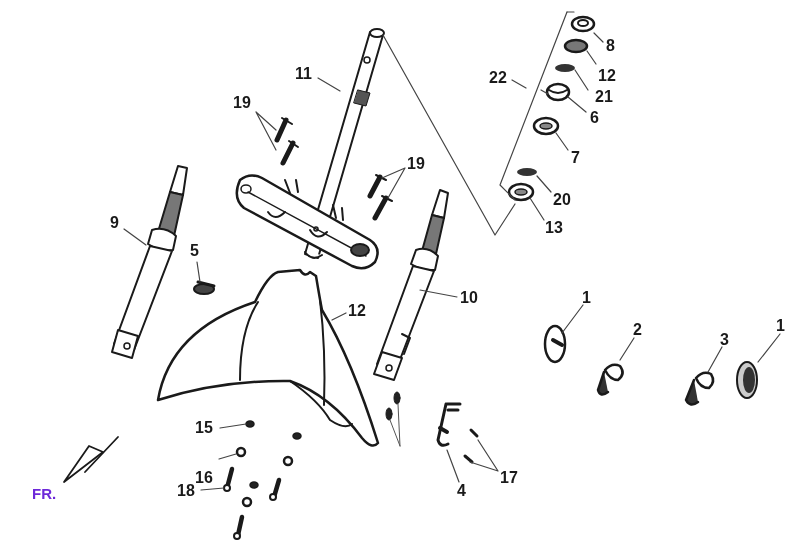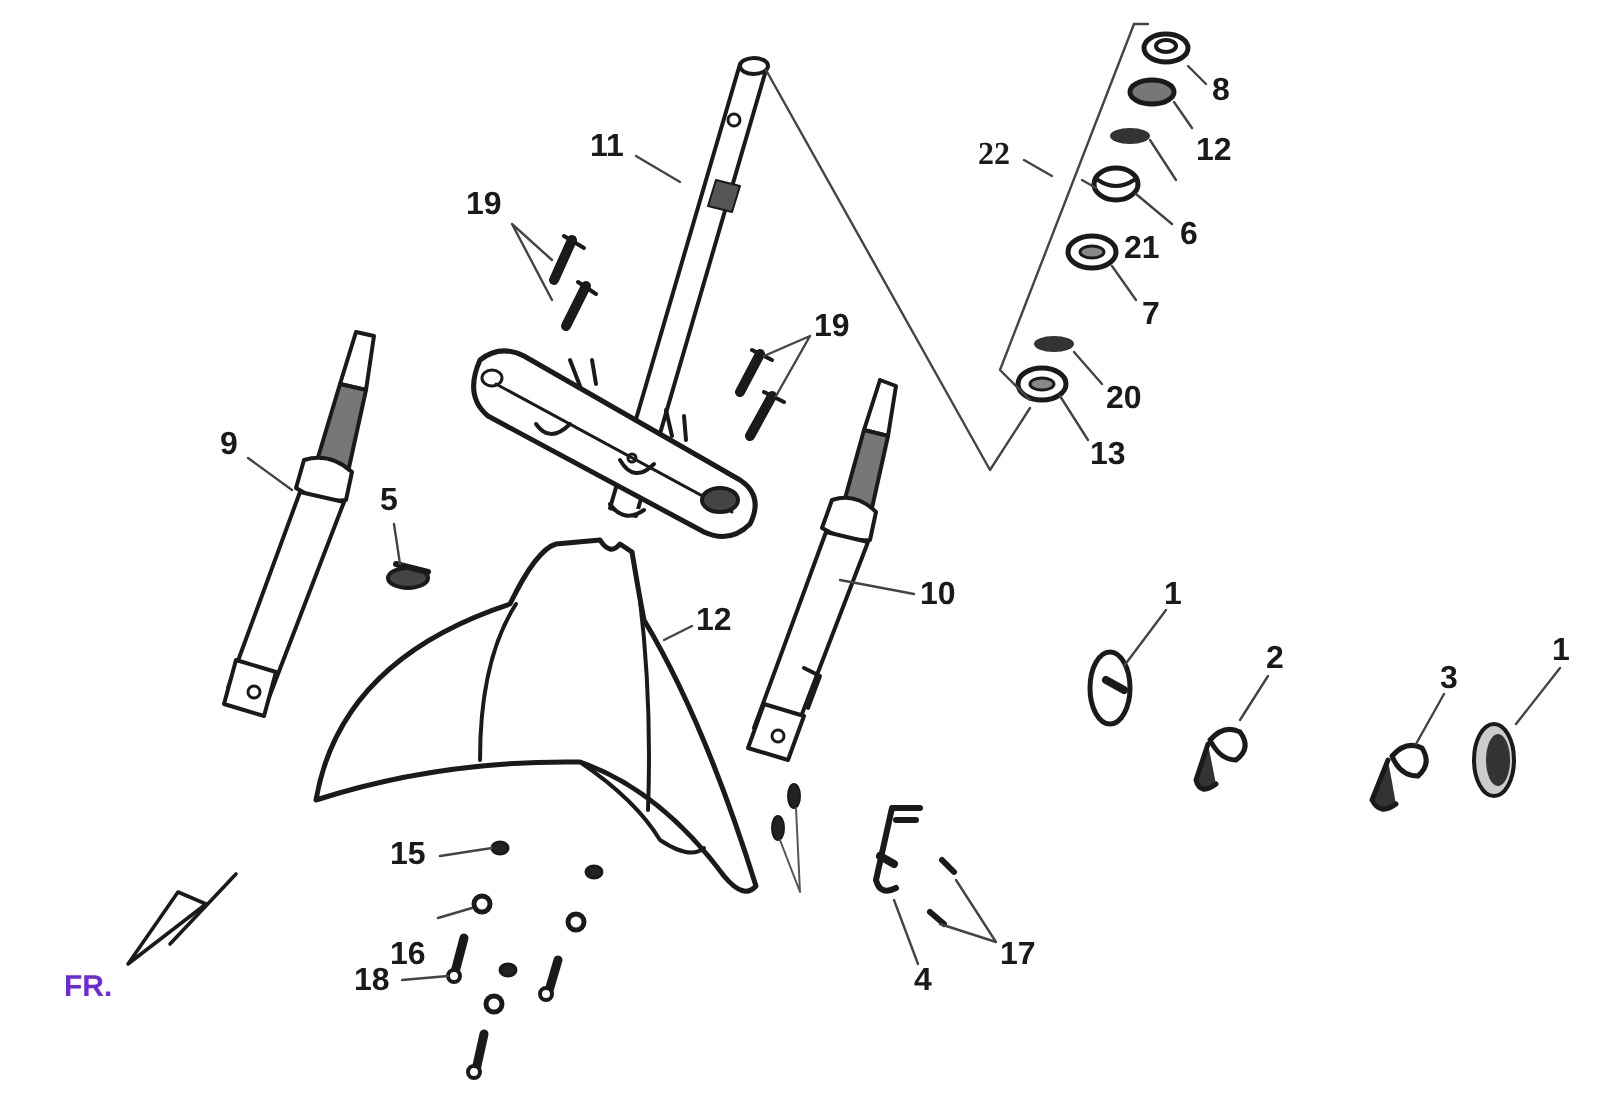--- a/index.html
+++ b/index.html
@@ -179,22 +179,22 @@
       <path d="M219 459 L236 454"></path>
       <path d="M201 490 L224 488"></path>
       <path d="M459 482 L447 450"></path>
       <path d="M498 471 L478 440 M498 471 L470 462"></path>
     </g>
   </g>
 </svg>
 
 <div class="lbl" style="left:606px;top:38px;">8</div>
 <div class="lbl" style="left:598px;top:68px;">12</div>
-<div class="lbl" style="left:562px;top:89px;margin-top:28px;">21</div>
-<div class="lbl" style="left:489px;top:70px;font-family:Liberation Serif, serif;">22</div>
+<div class="lbl" style="left:595px;top:89px;">21</div>
+<div class="lbl" style="left:489px;top:70px;">22</div>
 <div class="lbl" style="left:590px;top:110px;">6</div>
 <div class="lbl" style="left:571px;top:150px;">7</div>
 <div class="lbl" style="left:553px;top:192px;">20</div>
 <div class="lbl" style="left:545px;top:220px;">13</div>
 <div class="lbl" style="left:295px;top:66px;">11</div>
 <div class="lbl" style="left:233px;top:95px;">19</div>
 <div class="lbl" style="left:407px;top:156px;">19</div>
 <div class="lbl" style="left:110px;top:215px;">9</div>
 <div class="lbl" style="left:190px;top:243px;">5</div>
 <div class="lbl" style="left:460px;top:290px;">10</div>

